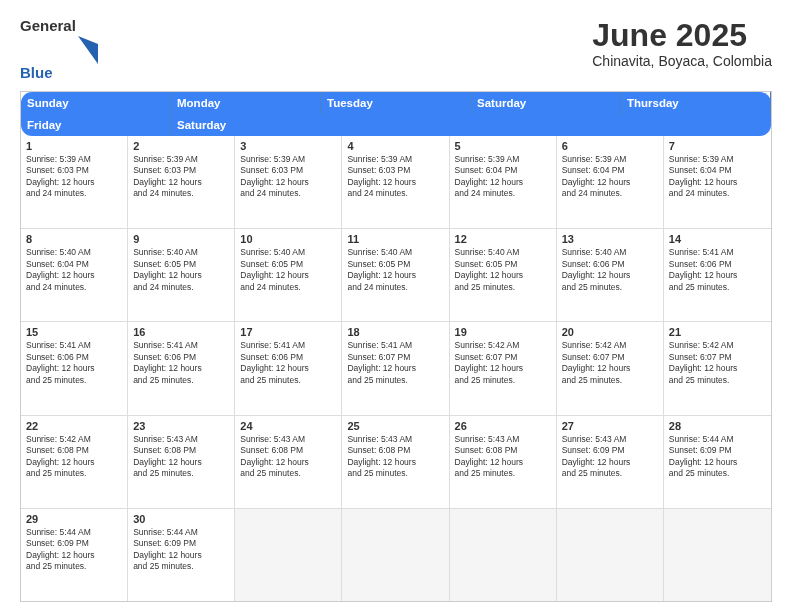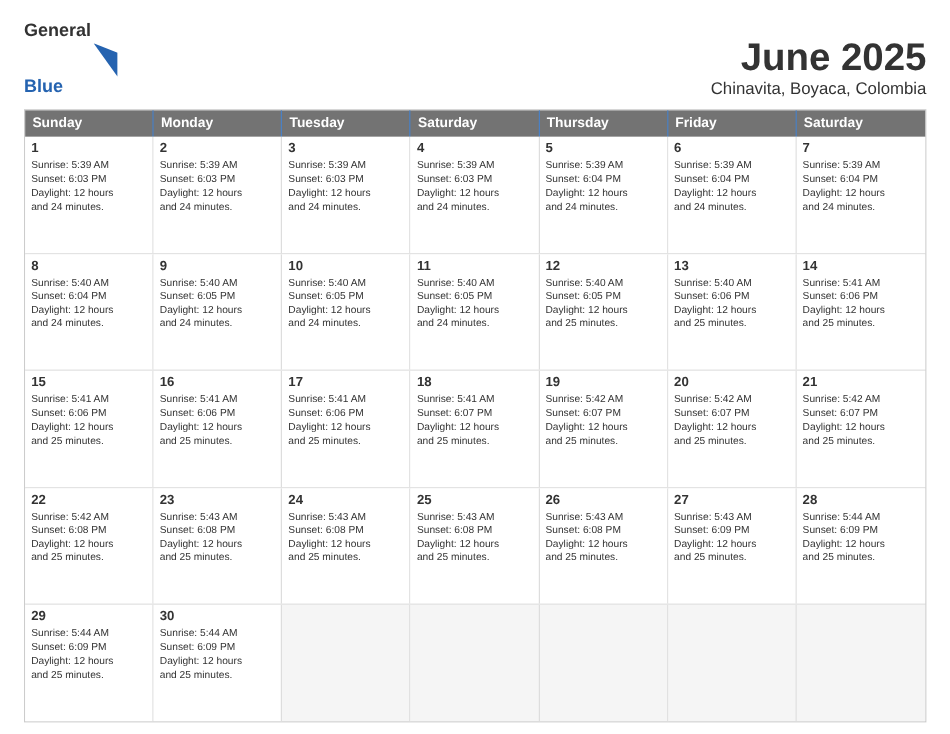--- a/index.html
+++ b/index.html
@@ -43,43 +43,43 @@
       font-weight: bold;
       color: #2563b0;
     }
     .logo-icon {
       width: 20px;
       height: 28px;
       margin-left: 2px;
       position: relative;
     }
     .title-block {
-      text-align: right;
-      margin-top: 12px;
+      text-align: left;
     }
     .month-title {
       font-size: 32px;
       font-weight: bold;
       color: #333;
       line-height: 1.1;
     }
     .subtitle {
       font-size: 14px;
       color: #333;
     }
     .calendar {
       flex: 1;
       display: flex;
       flex-direction: column;
       border: 1px solid #ccc;
     }
     .cal-header {
       display: grid;
-      grid-template-columns: repeat(7, 1fr);
-      background: #737373;
+      grid-template-columns: repeat(5, 1fr);
+      background: #3b82f6;
+      border-radius: 11px;
     }
     .cal-header-cell {
       color: #fff;
       font-size: 11.5px;
       font-weight: bold;
       padding: 5px 6px;
       text-align: left;
       border-right: 1px solid #4a80c4;
     }
     .cal-header-cell:last-child { border-right: none; }

